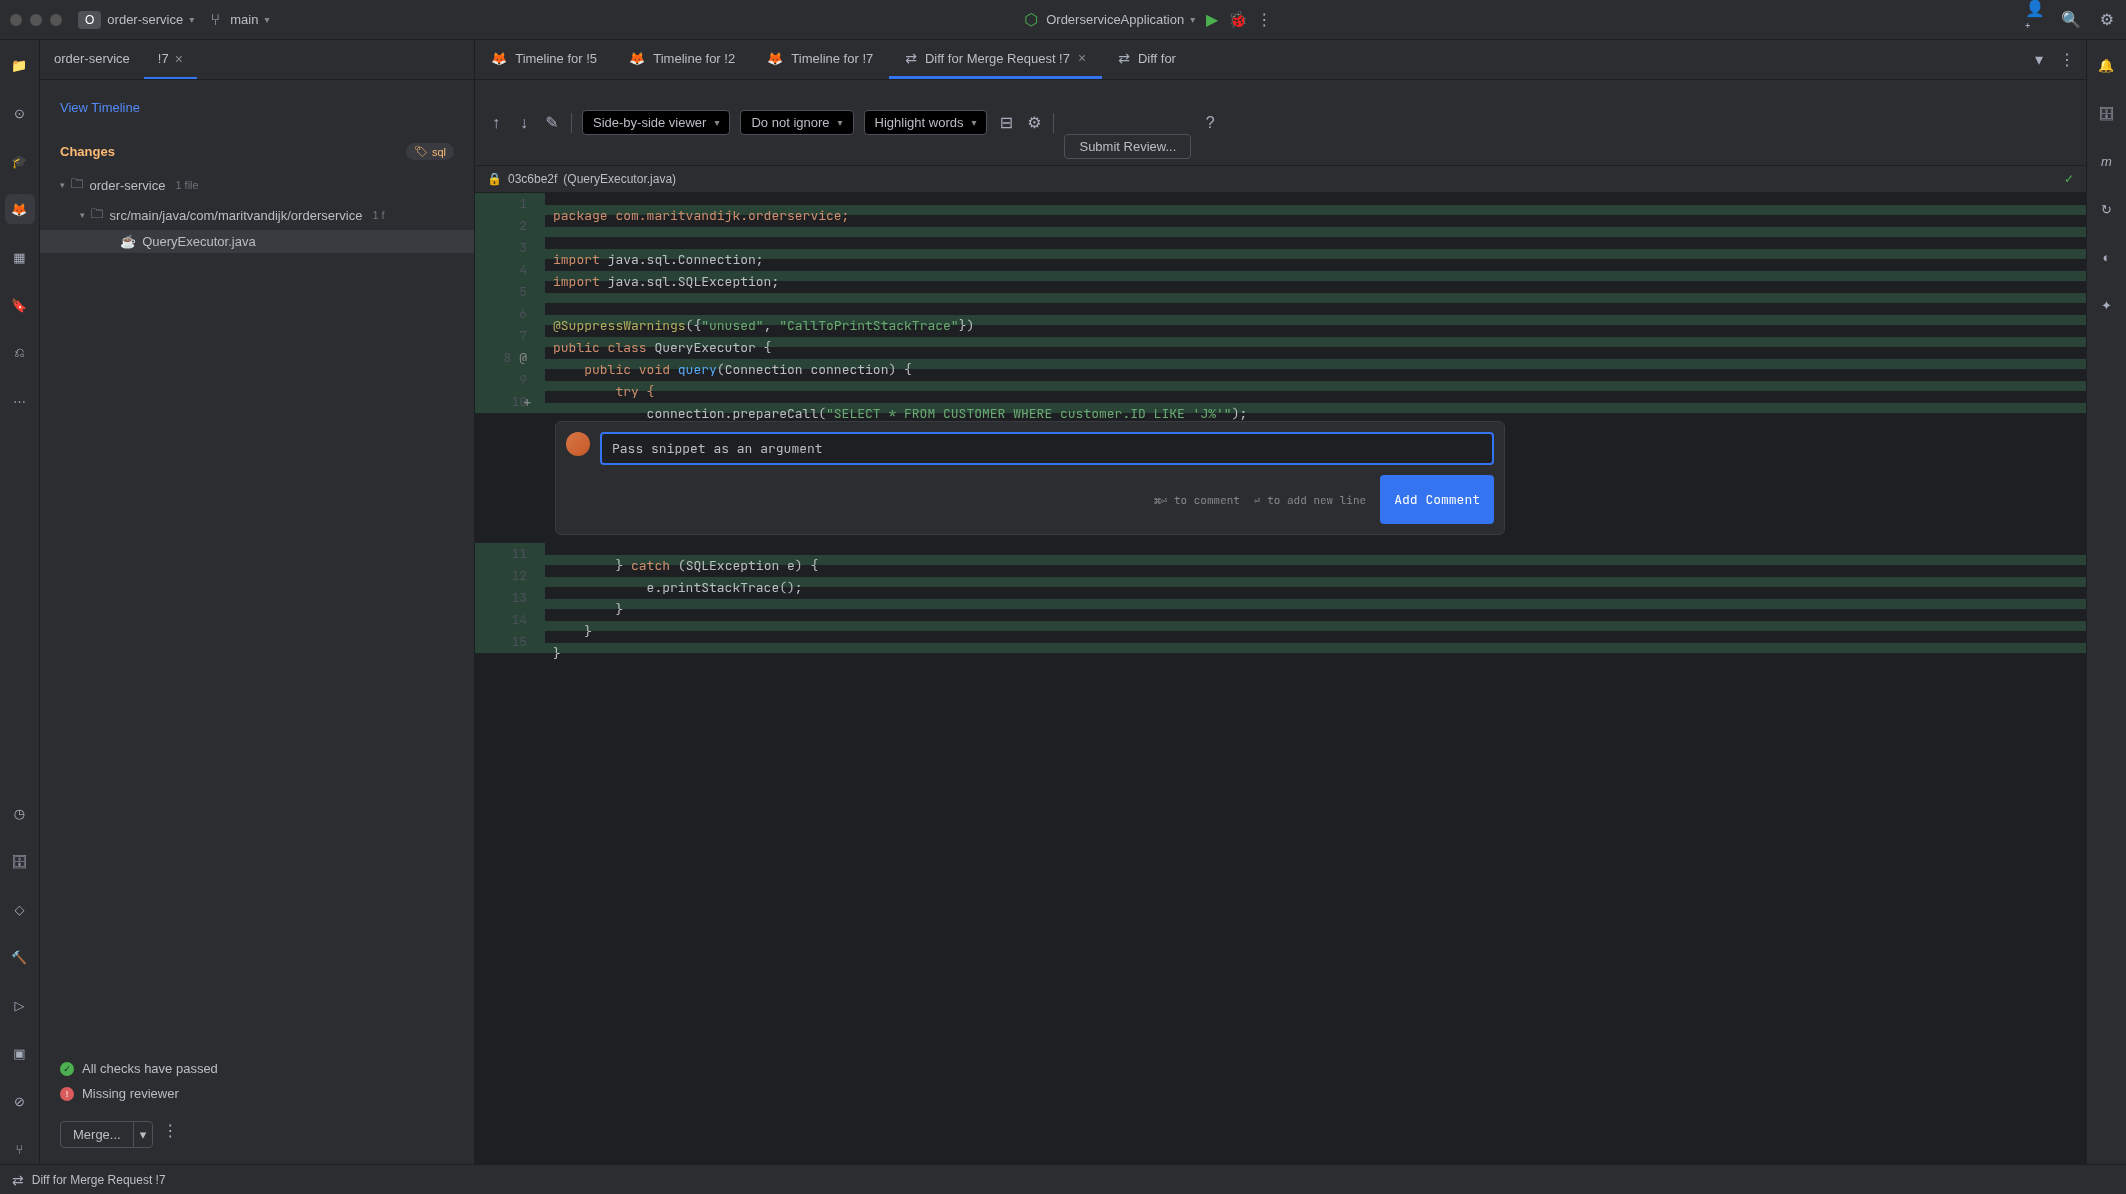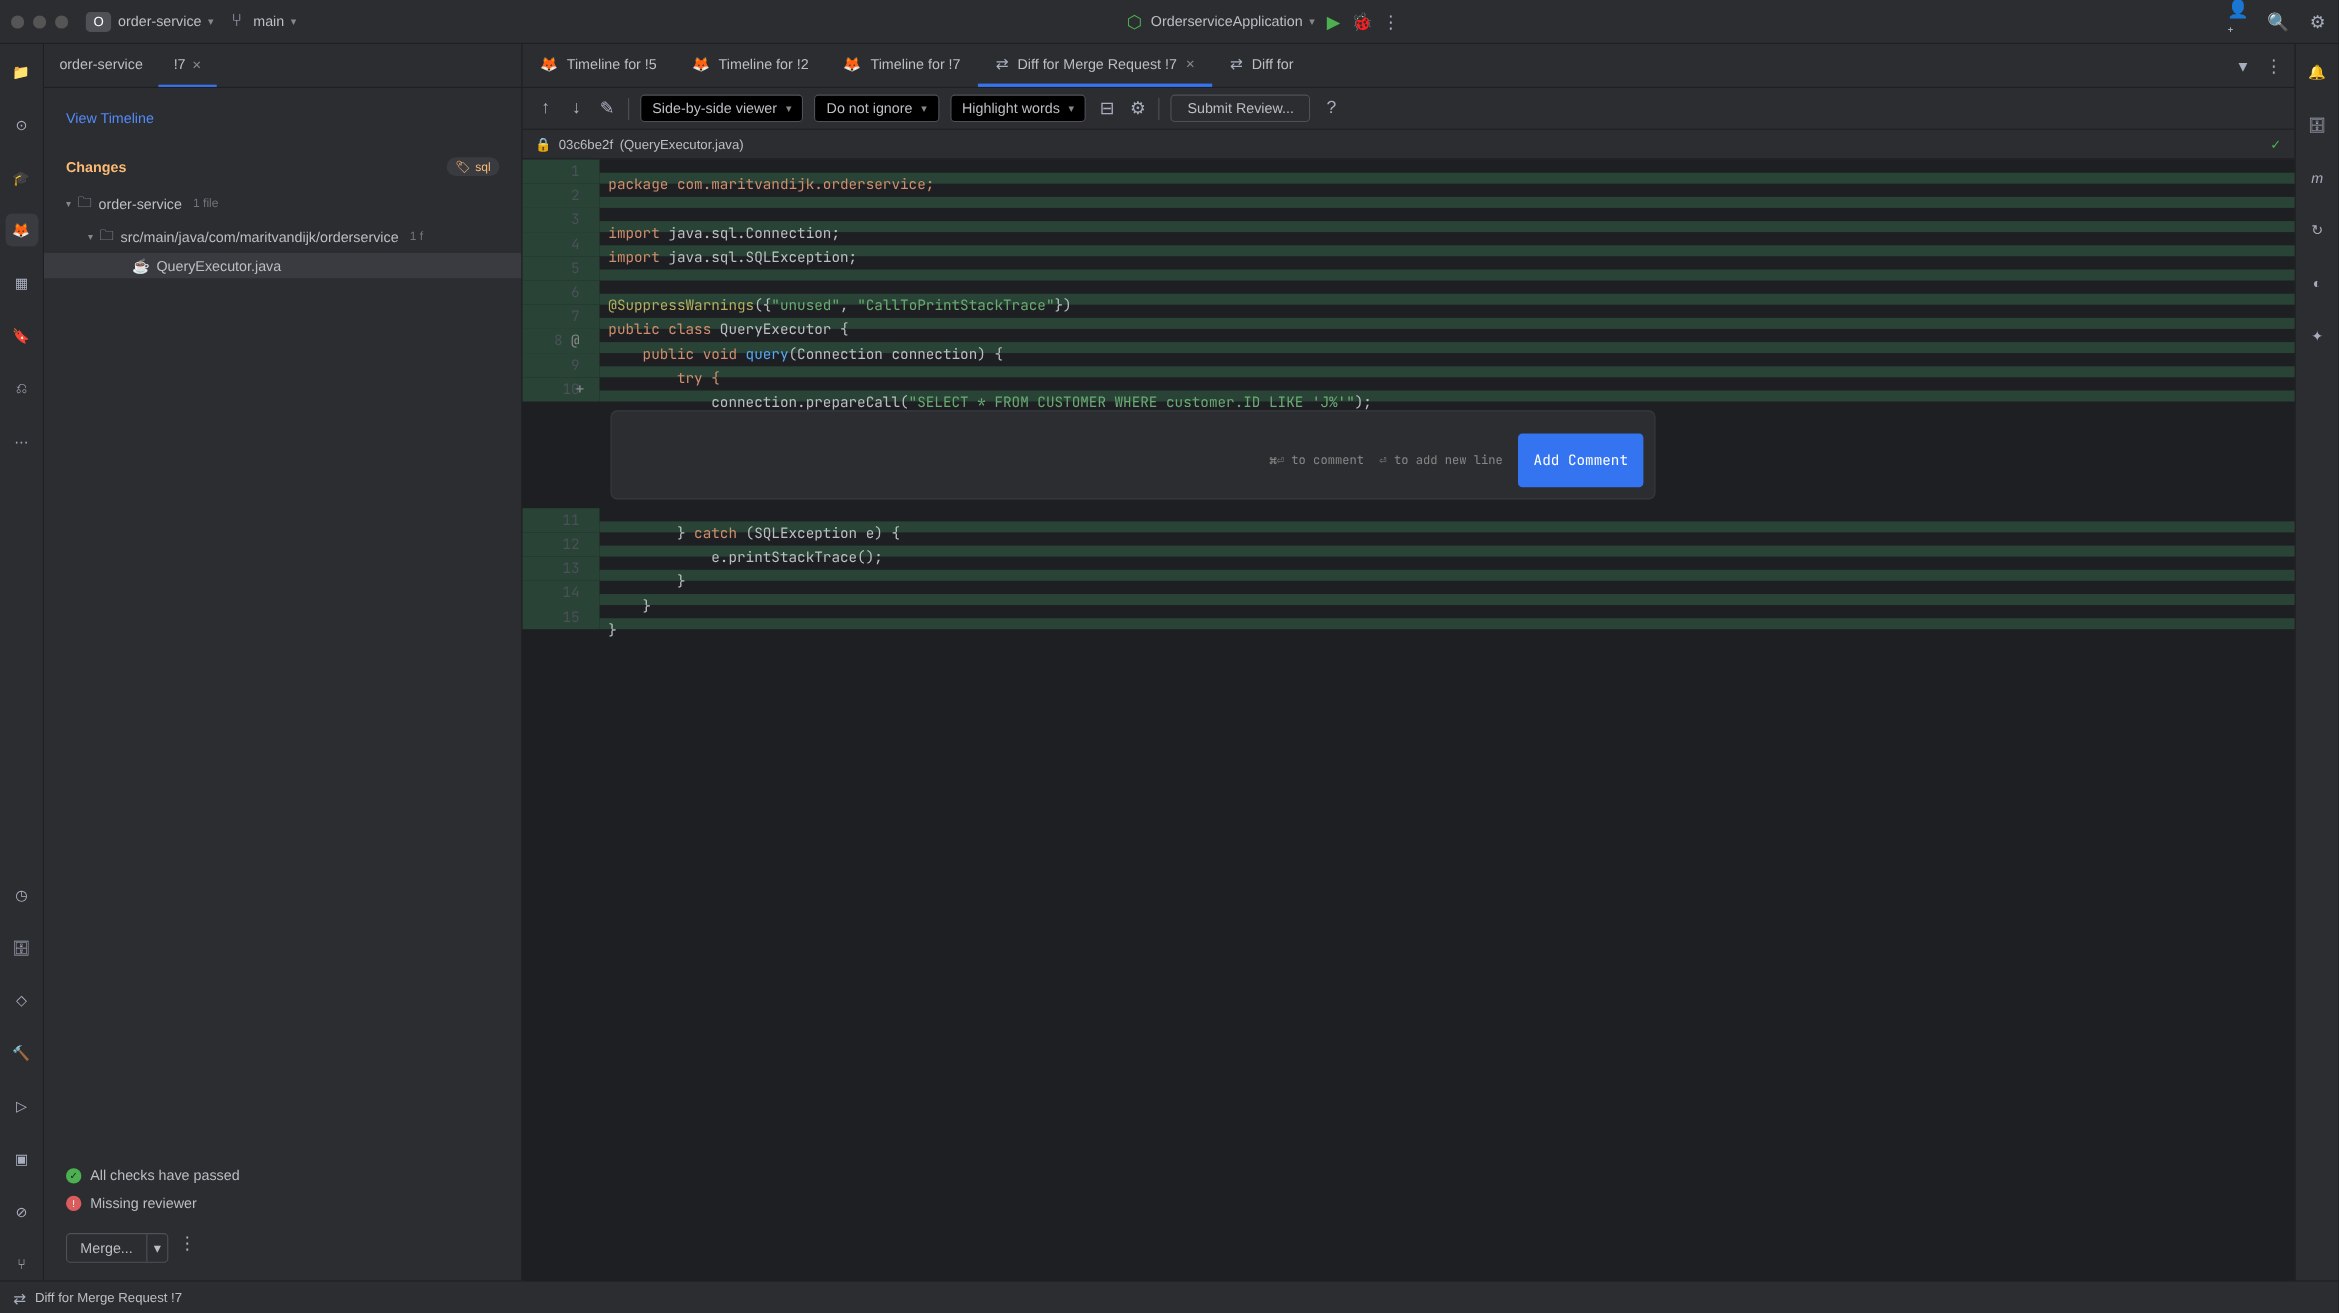--- a/index.html
+++ b/index.html
@@ -306,20 +306,21 @@
     .diff-divider {
       width: 1px;
       height: 20px;
       background: #4e5157;
     }
     .submit-btn {
       border: 1px solid #4e5157;
       border-radius: 4px;
       padding: 4px 14px;
       cursor: pointer;
+      margin-top: 48px;
     }
     .file-header {
       padding: 6px 12px;
       background: #2b2d30;
       display: flex;
       align-items: center;
       gap: 6px;
       border-bottom: 1px solid #1e1f22;
       font-size: 12px;
     }
@@ -658,20 +659,24 @@
       <div class="code-line added">
           <div class="gutter">9</div>
           <div class="code-content"><span class="kw">        try {</span></div>
         </div>
       <div class="code-line added">
           <div class="gutter">10<span class="plus-gutter">+</span></div>
           <div class="code-content"><span>            connection.prepareCall(</span><span class="str">"SELECT * FROM CUSTOMER WHERE customer.ID LIKE 'J%'"</span><span>);</span></div>
         </div>
 
       <div class="comment-box">
+        <div class="comment-input-row">
+          <div class="avatar"></div>
+          <input class="comment-input" value="Pass snippet as an argument" style="">
+        </div>
         <div class="comment-actions">
           <span>⌘⏎ to comment</span>
           <span>⏎ to add new line</span>
           <div class="add-comment-btn">Add Comment</div>
         </div>
       </div>
 
       <div class="code-line added">
           <div class="gutter">11</div>
           <div class="code-content"><span>        } </span><span class="kw">catch</span><span> (SQLException e) {</span></div>

